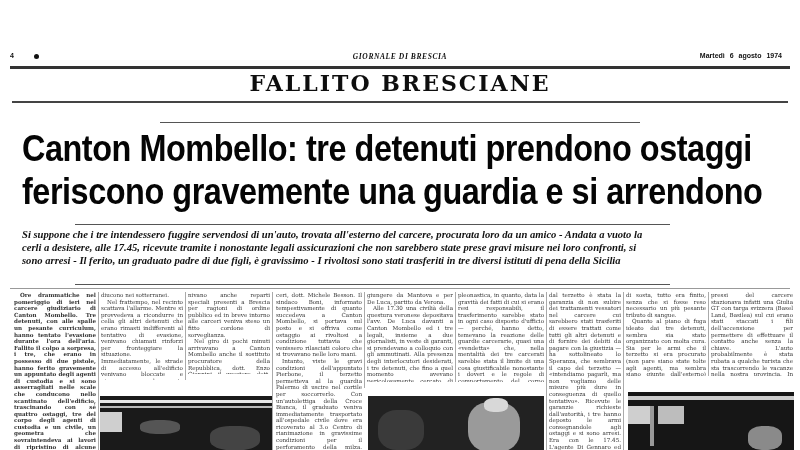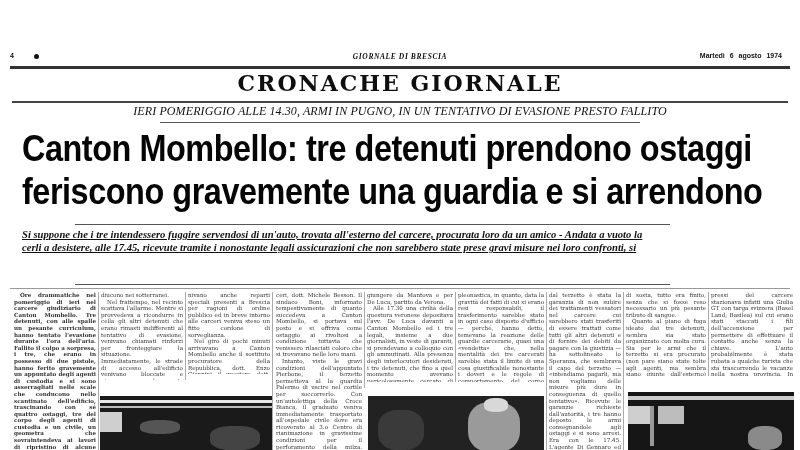--- a/index.html
+++ b/index.html
@@ -34,21 +34,21 @@
     .headline { position: absolute; left: 22px; right: 12px; top: 127px;
       font: bold 36px/43px "Liberation Sans", sans-serif; color:#050505;
       letter-spacing: -0.5px; transform: scaleX(0.9); transform-origin: left top; width: 860px; }
     .headline div { white-space: nowrap; }
 
     .rule-above-deck { position: absolute; left: 75px; right: 130px; top: 224px; height: 1px; background:#555; }
 
     
     .deck { position: absolute; left: 22px; width: 760px; top: 228px;
       font: italic bold 10.6px/13.2px "Liberation Serif", serif; color:#111; }
-    .deck div { white-space: nowrap; text-align: justify; text-decoration: underline; }
+    .deck div { white-space: nowrap; text-align: justify; }
     .rule-below-deck { position: absolute; left: 75px; right: 130px; top: 284px; height: 1px; background:#555; }
     .rule-top-body { position: absolute; left: 10px; right: 10px; top: 288px; height: 1px; background:#999; }
 
     
     .col { position: absolute; top: 292px; font: 5.6px/6.6px "DejaVu Serif", serif; color:#333;
       text-align: justify; overflow: hidden; }
     .col p { margin: 0; text-indent: 6px; }
     .col p.first { text-indent: 6px; font-weight: bold; }
     .colrule { position: absolute; top: 292px; width: 1px; background:#aaa; }
 
@@ -63,35 +63,35 @@
 <div class="page">
 
   <div class="folio">
     <span class="folio-left">4</span>
     <span class="folio-dot"></span>
     <div class="folio-center">GIORNALE DI BRESCIA</div>
     <span class="folio-right">Martedì 6 agosto 1974</span>
   </div>
   <div class="rule-thick"></div>
 
-  <div class="section-title">CRONACHE GIORNALE</div>
+  <div class="section-title">FALLITO BRESCIANE</div>
   <div class="rule-under-title"></div>
 
-  <div class="kicker">IERI POMERIGGIO ALLE 14.30, ARMI IN PUGNO, IN UN TENTATIVO DI EVASIONE PRESTO FALLITO</div>
   <div class="rule-under-kicker"></div>
 
   <div class="headline">
     <div>Canton Mombello: tre detenuti prendono ostaggi</div>
     <div>feriscono gravemente una guardia e si arrendono</div>
   </div>
 
   <div class="rule-above-deck"></div>
   <div class="deck">
     <div>Si suppone che i tre intendessero fuggire servendosi di un'auto, trovata all'esterno del carcere, procurata loro da un amico - Andata a vuoto la</div>
     <div>cerli a desistere, alle 17.45, ricevute tramite i nonostante legali assicurazioni che non sarebbero state prese gravi misure nei loro confronti, si</div>
+    <div>sono arresi - Il ferito, un graduato padre di due figli, è gravissimo - I rivoltosi sono stati trasferiti in tre diversi istituti di pena della Sicilia</div>
   </div>
   <div class="rule-below-deck"></div>
   <div class="rule-top-body"></div>
 
   <div class="col" style="left:14px;width:82px;height:158px;">
     <p class="first">Ore drammatiche nel pomeriggio di ieri nel carcere giudiziario di Canton Mombello. Tre detenuti, con alle spalle un pesante curriculum, hanno tentato l'evasione durante l'ora dell'aria. Fallito il colpo a sorpresa, i tre, che erano in possesso di due pistole, hanno ferito gravemente un appuntato degli agenti di custodia e si sono asserragliati nelle scale che conducono nello scantinato dell'edificio, trascinando con sé quattro ostaggi, tre del corpo degli agenti di custodia e un civile, un geometra che sovraintendeva ai lavori di ripristino di alcune parti dell'edificio danneggiate nel corso di una recente sommossa. Dopo circa quattro ore, mentre il carcere era stato circondato da carabinieri e agenti di pubblica sicurezza</p>
   </div>
   <div class="colrule" style="left:98px;height:158px;"></div>
 
   <div class="col" style="left:101px;width:82px;height:88px;">

